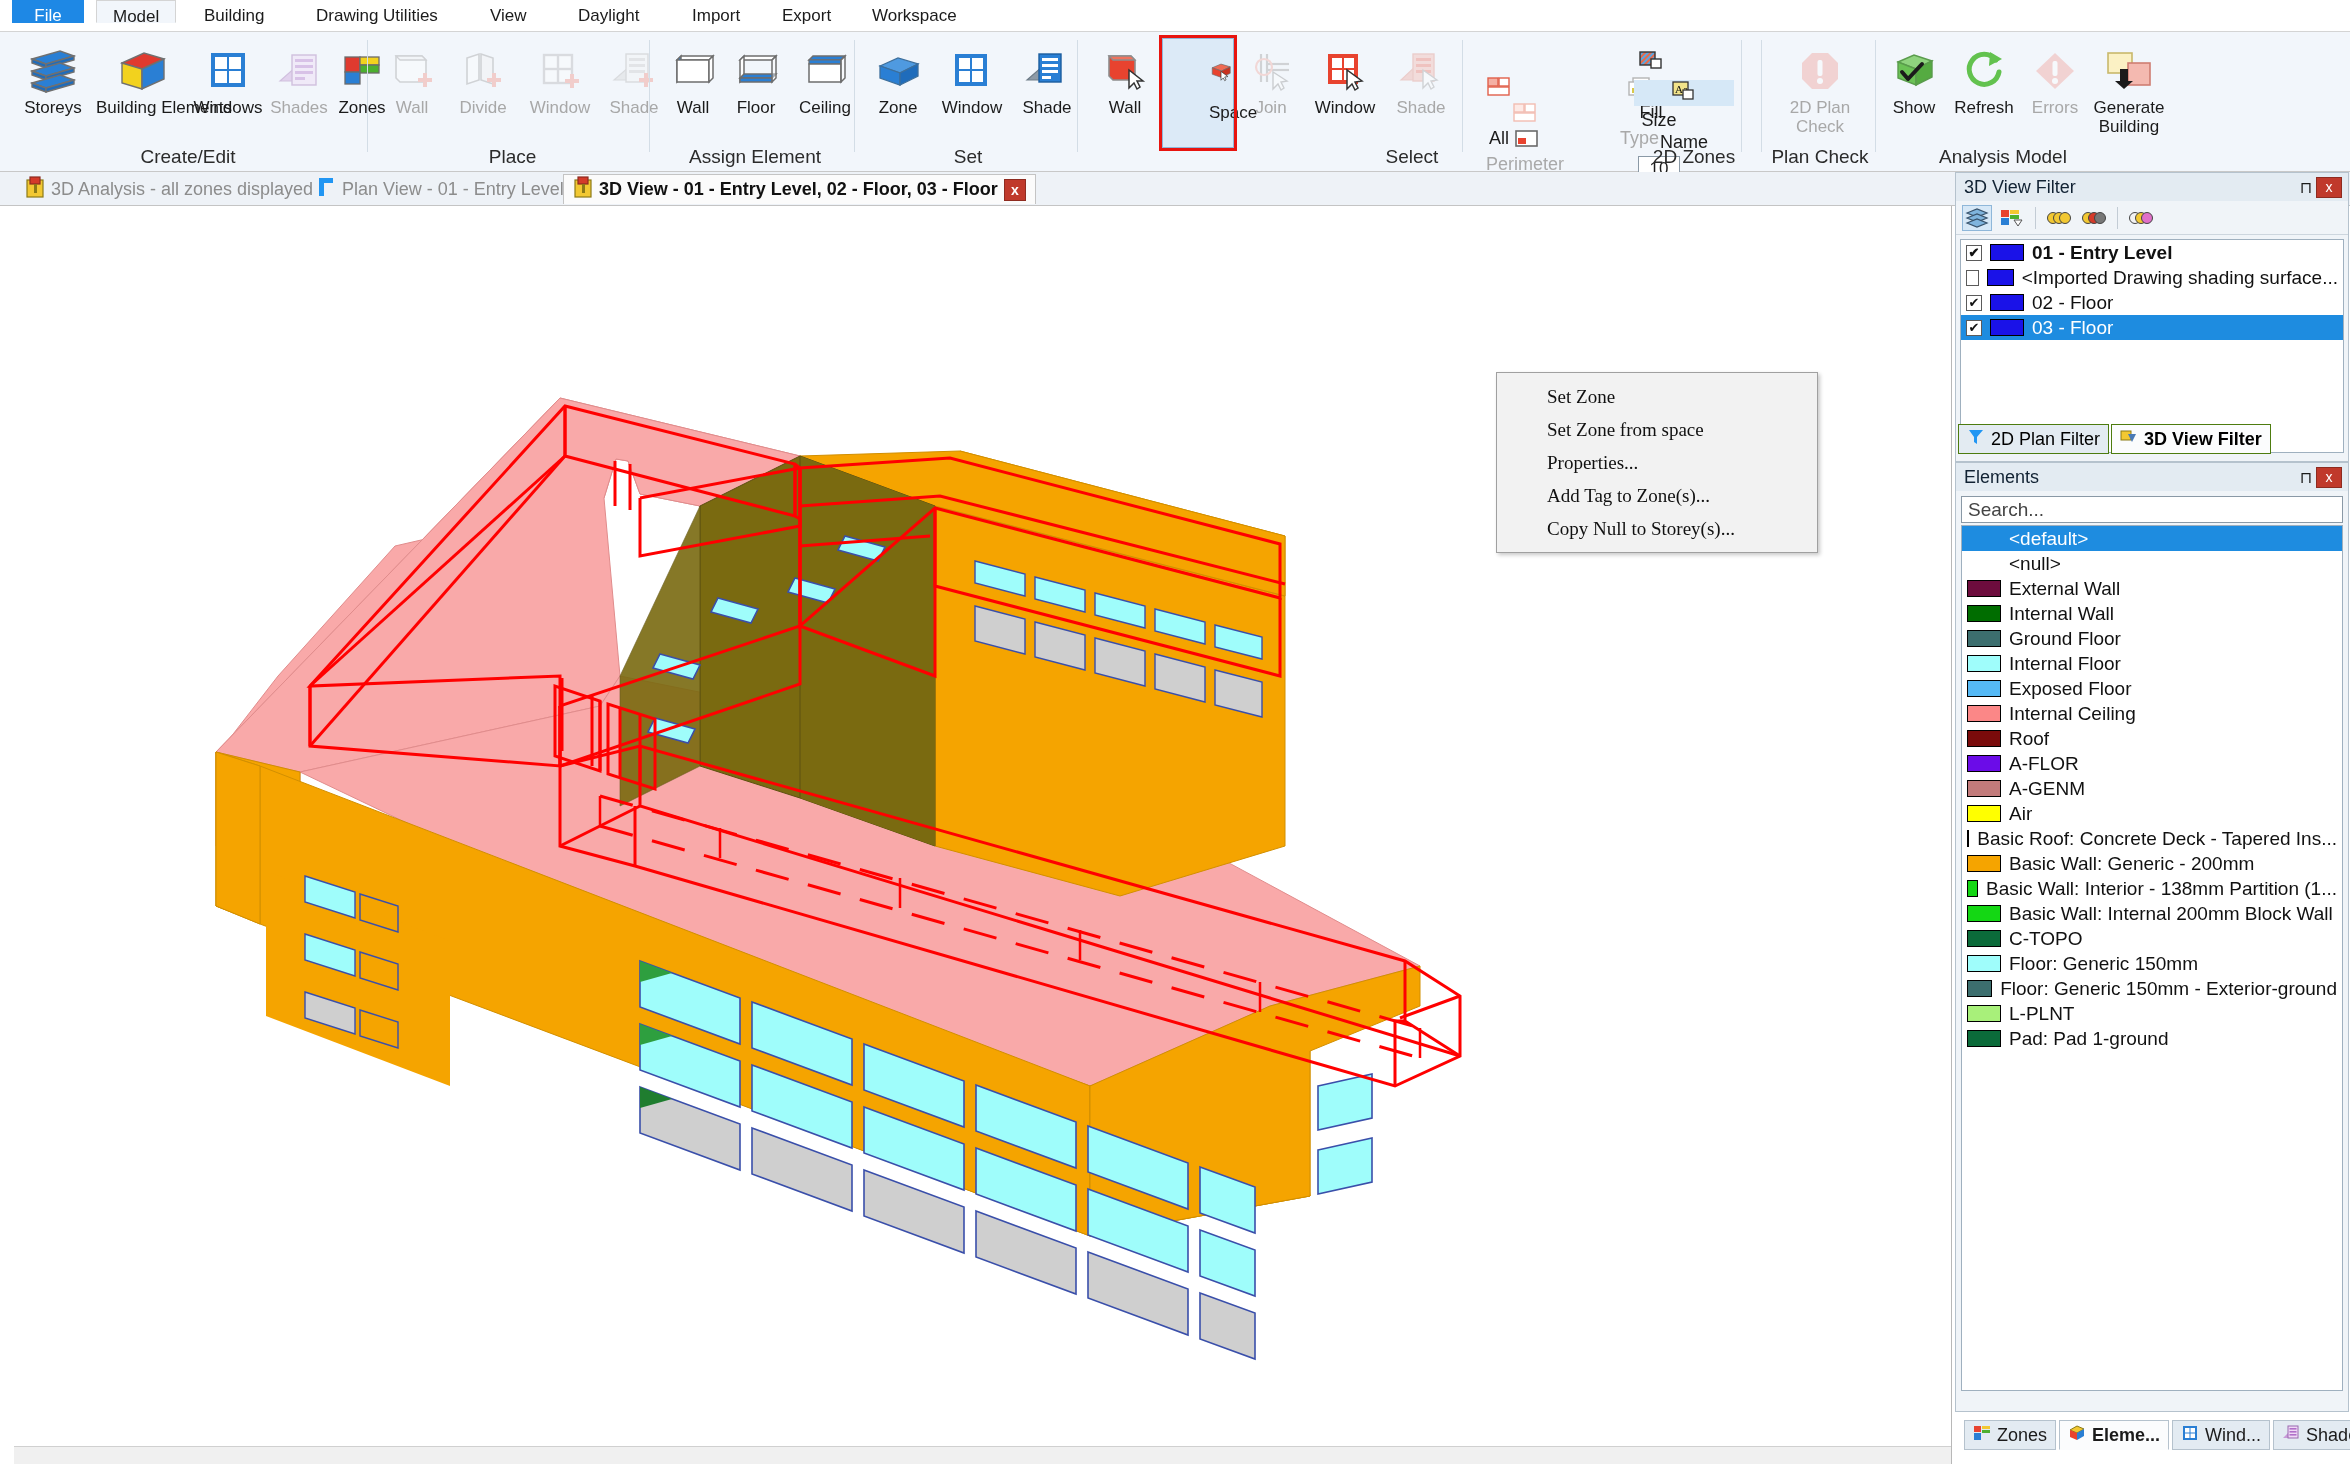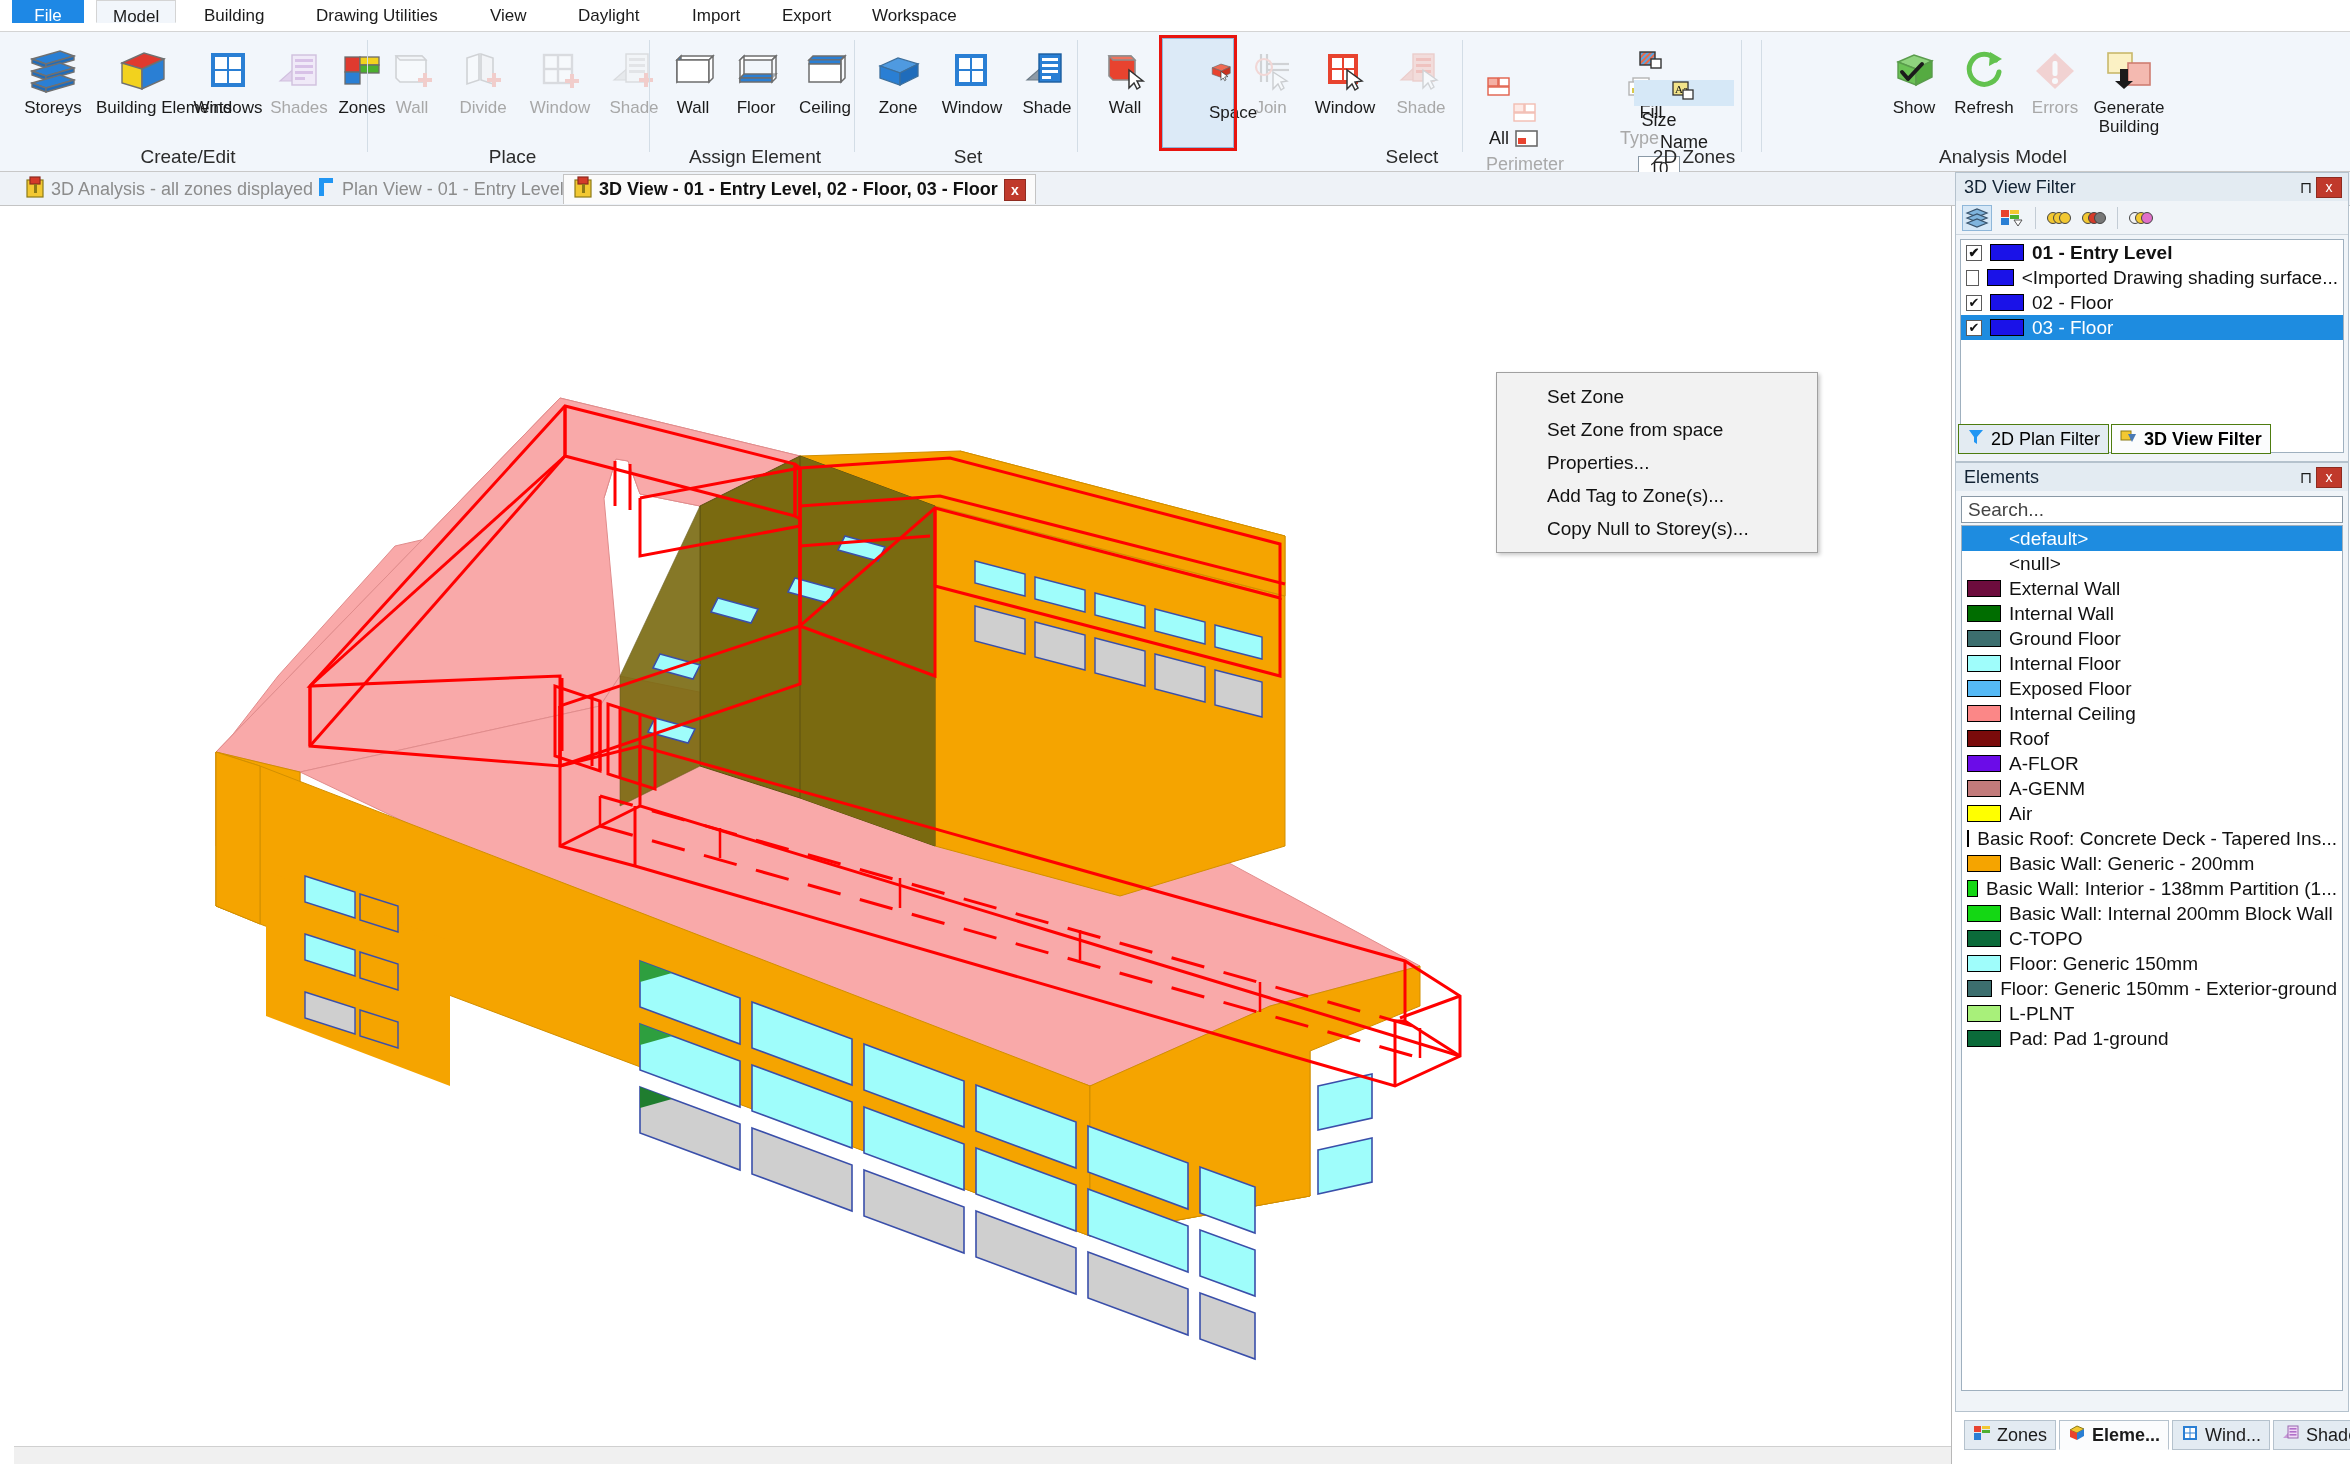--- a/index.html
+++ b/index.html
@@ -492,20 +492,34 @@
       </div>
       <div class="sbtn" style="left:8px; top:78px;">
         <span>Size</span>
         <span style="display:inline-block;width:42px;height:24px;line-height:24px;background:#fff;border:1px solid #8a99a6;text-align:center;font-size:17px;">10</span>
         <span style="display:inline-block;width:20px;height:24px;border:1px solid #8a99a6;background:#eef2f6;font-size:11px;line-height:11px;text-align:center;">▲<br>▼</span>
       </div>
       <div class="glabel">2D Zones</div>
       <div class="gsep"></div>
     </div>
 
+    <div class="rgroup" style="left:1764px; width:112px;">
+      <div class="btn dis" style="left:10px; width:92px;">
+        <div class="ico">
+          <svg width="48" height="46" viewBox="0 0 48 46">
+            <polygon points="16,6 32,6 42,16 42,32 32,42 16,42 6,32 6,16" fill="#f09a92"></polygon>
+            <rect x="21.5" y="13" width="5" height="16" rx="2" fill="#fff"></rect>
+            <circle cx="24" cy="34" r="3" fill="#fff"></circle>
+          </svg>
+        </div>
+        <div class="lbl">2D Plan<br>Check</div>
+      </div>
+      <div class="glabel">Plan Check</div>
+      <div class="gsep"></div>
+    </div>
 
     <div class="rgroup" style="left:1878px; width:250px;">
       <div class="btn" style="left:6px; width:60px;">
         <div class="ico">
           <svg width="48" height="44" viewBox="0 0 48 44">
             <path d="M8 14 L24 7 L42 13 L26 21 Z" fill="#8fd37e" stroke="#5a9c4c" stroke-width="1.4"></path>
             <path d="M8 14 L8 30 L26 37 L26 21 Z" fill="#6bc255" stroke="#5a9c4c" stroke-width="1.4"></path>
             <path d="M26 21 L26 37 L42 29 L42 13 Z" fill="#55ab41" stroke="#5a9c4c" stroke-width="1.4"></path>
             <path d="M12 24 L18 31 L32 16" fill="none" stroke="#1b1b1b" stroke-width="4" stroke-linecap="round" stroke-linejoin="round"></path>
           </svg>
@@ -749,21 +763,21 @@
 
       <g fill="none" stroke="#ff0000" stroke-width="3">
         <path d="M640,292 L800,262"></path>
         <path d="M640,292 L640,350 L800,320 L800,262"></path>
         <path d="M615,255 L615,300"></path>
         <path d="M630,258 L630,304"></path>
       </g>
     </svg>
 
     
-    <div class="ctxmenu" style="left:1496px; top:166px; width:322px;">
+    <div class="ctxmenu" style="left:1496px; top:166px; width:322px;font-family:Liberation Serif, serif;">
       <div class="ctxitem">Set Zone</div>
       <div class="ctxitem">Set Zone from space</div>
       <div class="ctxitem">Properties...</div>
       <div class="ctxitem">Add Tag to Zone(s)...</div>
       <div class="ctxitem">Copy Null to Storey(s)...</div>
     </div>
 
     <div class="hscroll"></div>
   </div>
 

